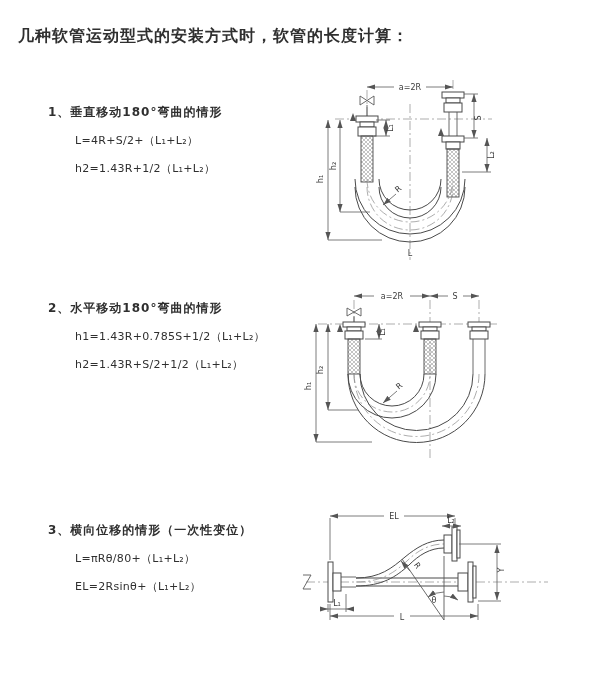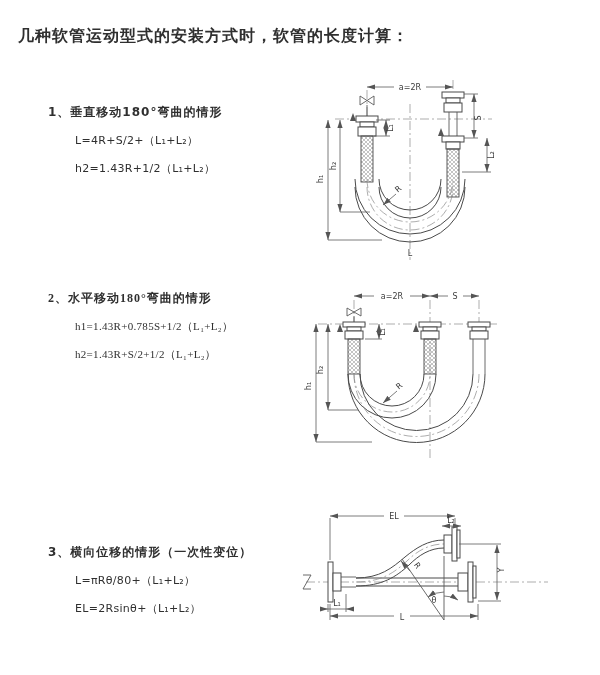--- a/index.html
+++ b/index.html
@@ -8,21 +8,21 @@
     font-family:"DejaVu Sans","Liberation Sans",sans-serif;
     color:#2f2f2f;overflow:hidden;
   }
   .page-title{
     position:absolute;left:18px;top:26px;font-size:16px;font-weight:bold;
     letter-spacing:1px;white-space:nowrap;
   }
   .section{position:absolute;left:48px;width:280px;}
   .heading{font-size:12px;font-weight:bold;letter-spacing:1px;margin-bottom:12px;white-space:nowrap;}
   .formula{font-size:11px;margin-left:27px;margin-bottom:13px;white-space:nowrap;letter-spacing:0.3px;}
-  #sec1{top:104px;} #sec2{top:290px;font-family:Liberation Serif, serif;} #sec3{top:544px;}
+  #sec1{top:104px;} #sec2{top:300px;} #sec3{top:522px;}
   .diagram{position:absolute;}
   #dia1{left:310px;top:74px;} #dia2{left:302px;top:286px;} #dia3{left:298px;top:504px;text-decoration:underline;}
   svg{overflow:visible;}
   svg text{fill:#3c3c3c;font-size:8px;}
   .cl{stroke:#8a8a8a;stroke-width:0.7;stroke-dasharray:9 3 2 3;fill:none;}
   .dim{stroke:#5a5a5a;stroke-width:0.8;fill:none;}
   .thin{stroke:#5a5a5a;stroke-width:0.9;fill:none;}
   .hose{stroke:#4a4a4a;stroke-width:1;fill:none;}
   .part{stroke:#4a4a4a;stroke-width:1;fill:#ffffff;}
   .braid{stroke:#4a4a4a;stroke-width:0.9;}

